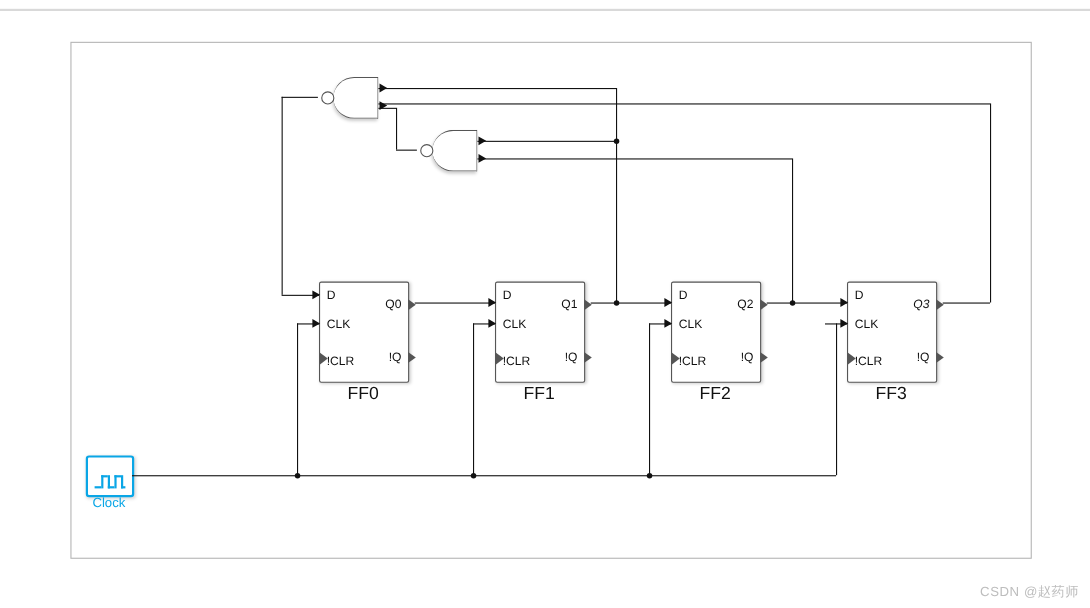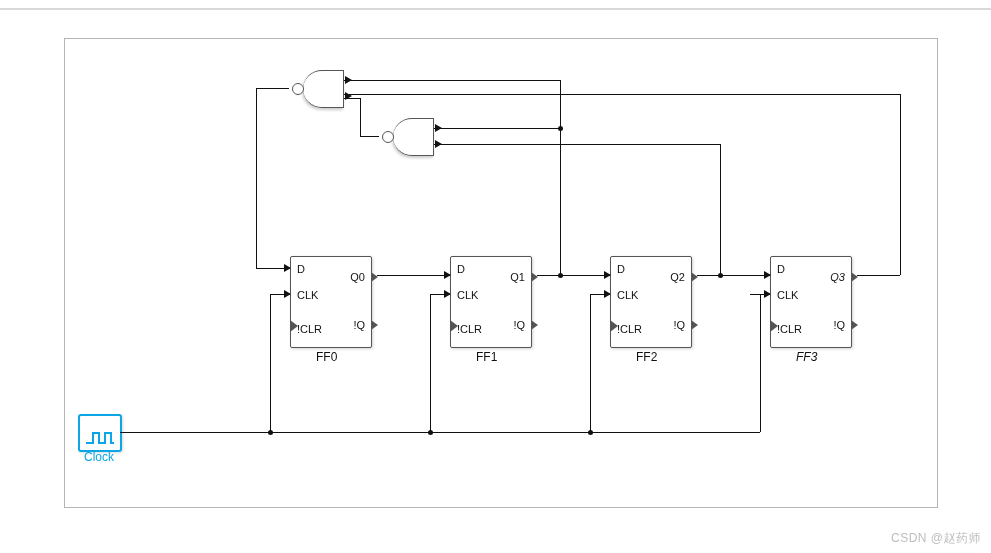--- a/index.html
+++ b/index.html
@@ -3,21 +3,21 @@
 <meta charset="utf-8">
 <style>
   html, body { margin:0; padding:0; background:#fff; font-family:Arial,Helvetica,sans-serif; }
   .canvas { position:relative; width:991px; height:553px; background:#fff; }
   .topbar { position:absolute; left:0; top:0; right:0; height:8px; border-bottom:2px solid #d9d9d9; }
   .bound { position:absolute; border:1px solid #b5b5b5; }
   .ff { position:absolute; width:80px; height:90px; border:1px solid #555; border-radius:2px; background:#fff; box-shadow:1px 1px 3px rgba(0,0,0,0.18); }
   .ff .lbl { position:absolute; font-size:11px; color:#111; }
   .ff .tri { position:absolute; width:0; height:0; border-top:6px solid transparent; border-bottom:6px solid transparent; border-left:8px solid #555; }
   .ff .outtri { position:absolute; width:0; height:0; border-top:5px solid transparent; border-bottom:5px solid transparent; border-left:7px solid #555; left:80px; }
-  .fflabel { position:absolute; font-size:12px; color:#111; text-align:left; }
+  .fflabel { position:absolute; font-size:16px; color:#111; text-align:left; }
   .wire { position:absolute; background:#111; }
   .wire.h { height:1px; }
   .wire.v { width:1px; }
   .node { position:absolute; width:5px; height:5px; background:#111; border-radius:50%; margin-left:-2px; margin-top:-2px; z-index:5; }
   .arrow-r { position:absolute; width:0; height:0; border-top:4px solid transparent; border-bottom:4px solid transparent; border-left:7px solid #111; z-index:6; }
   .clockbox { position:absolute; width:40px; height:34px; border:2px solid #0aa6e6; border-radius:3px; background:#fff; box-shadow:1px 1px 3px rgba(0,0,0,0.15); }
   .clocklabel { position:absolute; font-size:12px; color:#0aa6e6; }
   .clkwave { position:absolute; left:6px; top:16px; width:28px; height:12px; }
   .clkwave .seg { position:absolute; background:#0aa6e6; }
   .watermark { position:absolute; right:10px; bottom:6px; font-size:12px; color:#bdbdbd; letter-spacing:0.5px; }
@@ -88,21 +88,21 @@
   <div class="ff" style="left:770px; top:256px;">
     <span class="lbl" style="left:6px; top:6px;">D</span>
     <span class="lbl" style="left:6px; top:32px;">CLK</span>
     <span class="lbl" style="left:6px; top:66px;">!CLR</span>
     <span class="tri" style="left:-1px; top:63px;"></span>
     <span class="lbl" style="right:6px; top:14px;font-style:italic;">Q3</span>
     <span class="lbl" style="right:6px; top:62px;">!Q</span>
     <span class="outtri" style="top:15px;"></span>
     <span class="outtri" style="top:63px;"></span>
   </div>
-  <div class="fflabel" style="left:796px; top:350px;font-style:italic;">FF3</div>
+  <div class="fflabel" style="left:796px; top:350px;">FF3</div>
 
   <div class="nand" style="left:290px; top:70px; transform:scaleX(-1);">
     <div class="body"></div>
       <div class="bubble"></div>
     <span class="arr" style="top:6px;"></span>
       <span class="arr" style="top:22px;"></span>
   </div>
 
   <div class="nand" style="left:380px; top:118px; transform:scaleX(-1);">
     <div class="body"></div>

